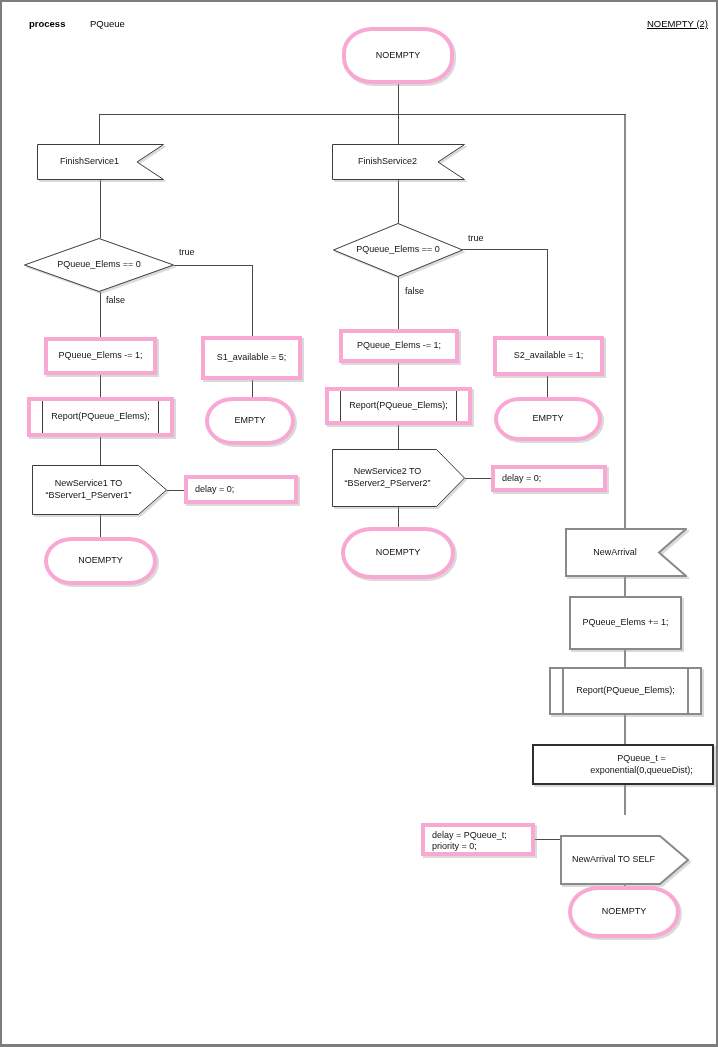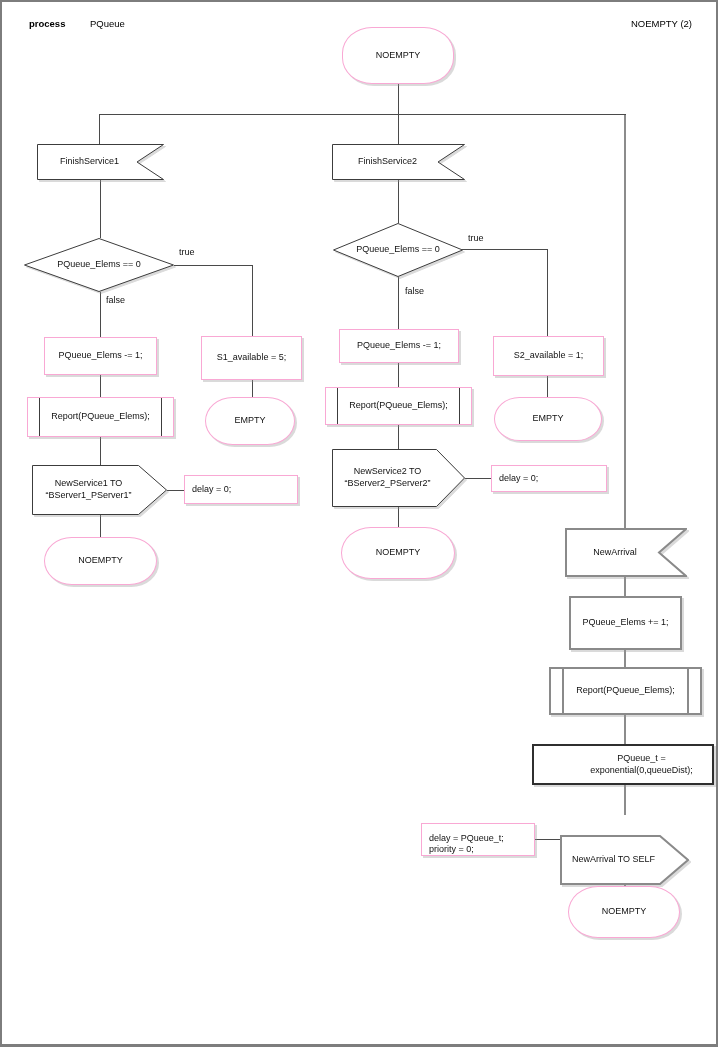--- a/index.html
+++ b/index.html
@@ -9,21 +9,21 @@
     font-family:"Liberation Sans",sans-serif;overflow:hidden;
   }
   .hdr{position:absolute;font-size:9.5px;color:#000;}
   .hdr.b{font-weight:bold;}
   
   .ln{position:absolute;background:#4a4a4a;}
   .ln.hl{background:#8c8c8c;}
   
   .box{
     position:absolute;box-sizing:border-box;background:#fff;
-    border:1px solid #f9a8d4;box-shadow:2px 2px 0 rgba(150,150,150,.35);
+    border:4px solid #f9a8d4;box-shadow:2px 2px 0 rgba(150,150,150,.35);
     display:flex;align-items:center;justify-content:center;
     font-size:9px;color:#111;text-align:center;line-height:1.25;padding:0 3px;
   }
   .state{border-radius:30px / 26px;}
   .proc::before,.proc::after{content:"";position:absolute;top:0;bottom:0;width:1px;background:#3c3c3c;}
   .proc::before{left:11px;}
   .proc::after{right:11px;}
   .proc.hlb::before,.proc.hlb::after{width:2px;background:#8a8a8a;}
   .attrs{justify-content:flex-start;text-align:left;padding-left:7px;}
   .hlb{border-width:2px;border-color:#8a8a8a;}
@@ -41,21 +41,21 @@
   .lbl.notch{padding-right:22px;}
   .edge-lbl{position:absolute;font-size:9px;color:#111;}
 </style>
 </head>
 <body>
 
 <div class="page">
 
   <div class="hdr b" style="left:27px;top:16px;">process</div>
   <div class="hdr" style="left:88px;top:16px;">PQueue</div>
-  <div class="hdr" style="right:24px;top:16px;">NOEMPTY (2)</div>
+  <div class="hdr" style="right:8px;top:16px;text-decoration:underline;">NOEMPTY (2)</div>
 
   <div class="ln" style="left:396px;top:82px;width:1px;height:30px;"></div>
   <div class="ln" style="left:97px;top:112px;width:527px;height:1px;"></div>
   <div class="ln" style="left:97px;top:113px;width:1px;height:29px;"></div>
   <div class="ln" style="left:396px;top:113px;width:1px;height:29px;"></div>
 
   <div class="ln" style="left:98px;top:178px;width:1px;height:58px;"></div>
   <div class="ln" style="left:172px;top:263px;width:78px;height:1px;"></div>
   <div class="ln" style="left:250px;top:263px;width:1px;height:71px;"></div>
   <div class="ln" style="left:98px;top:290px;width:1px;height:45px;"></div>

